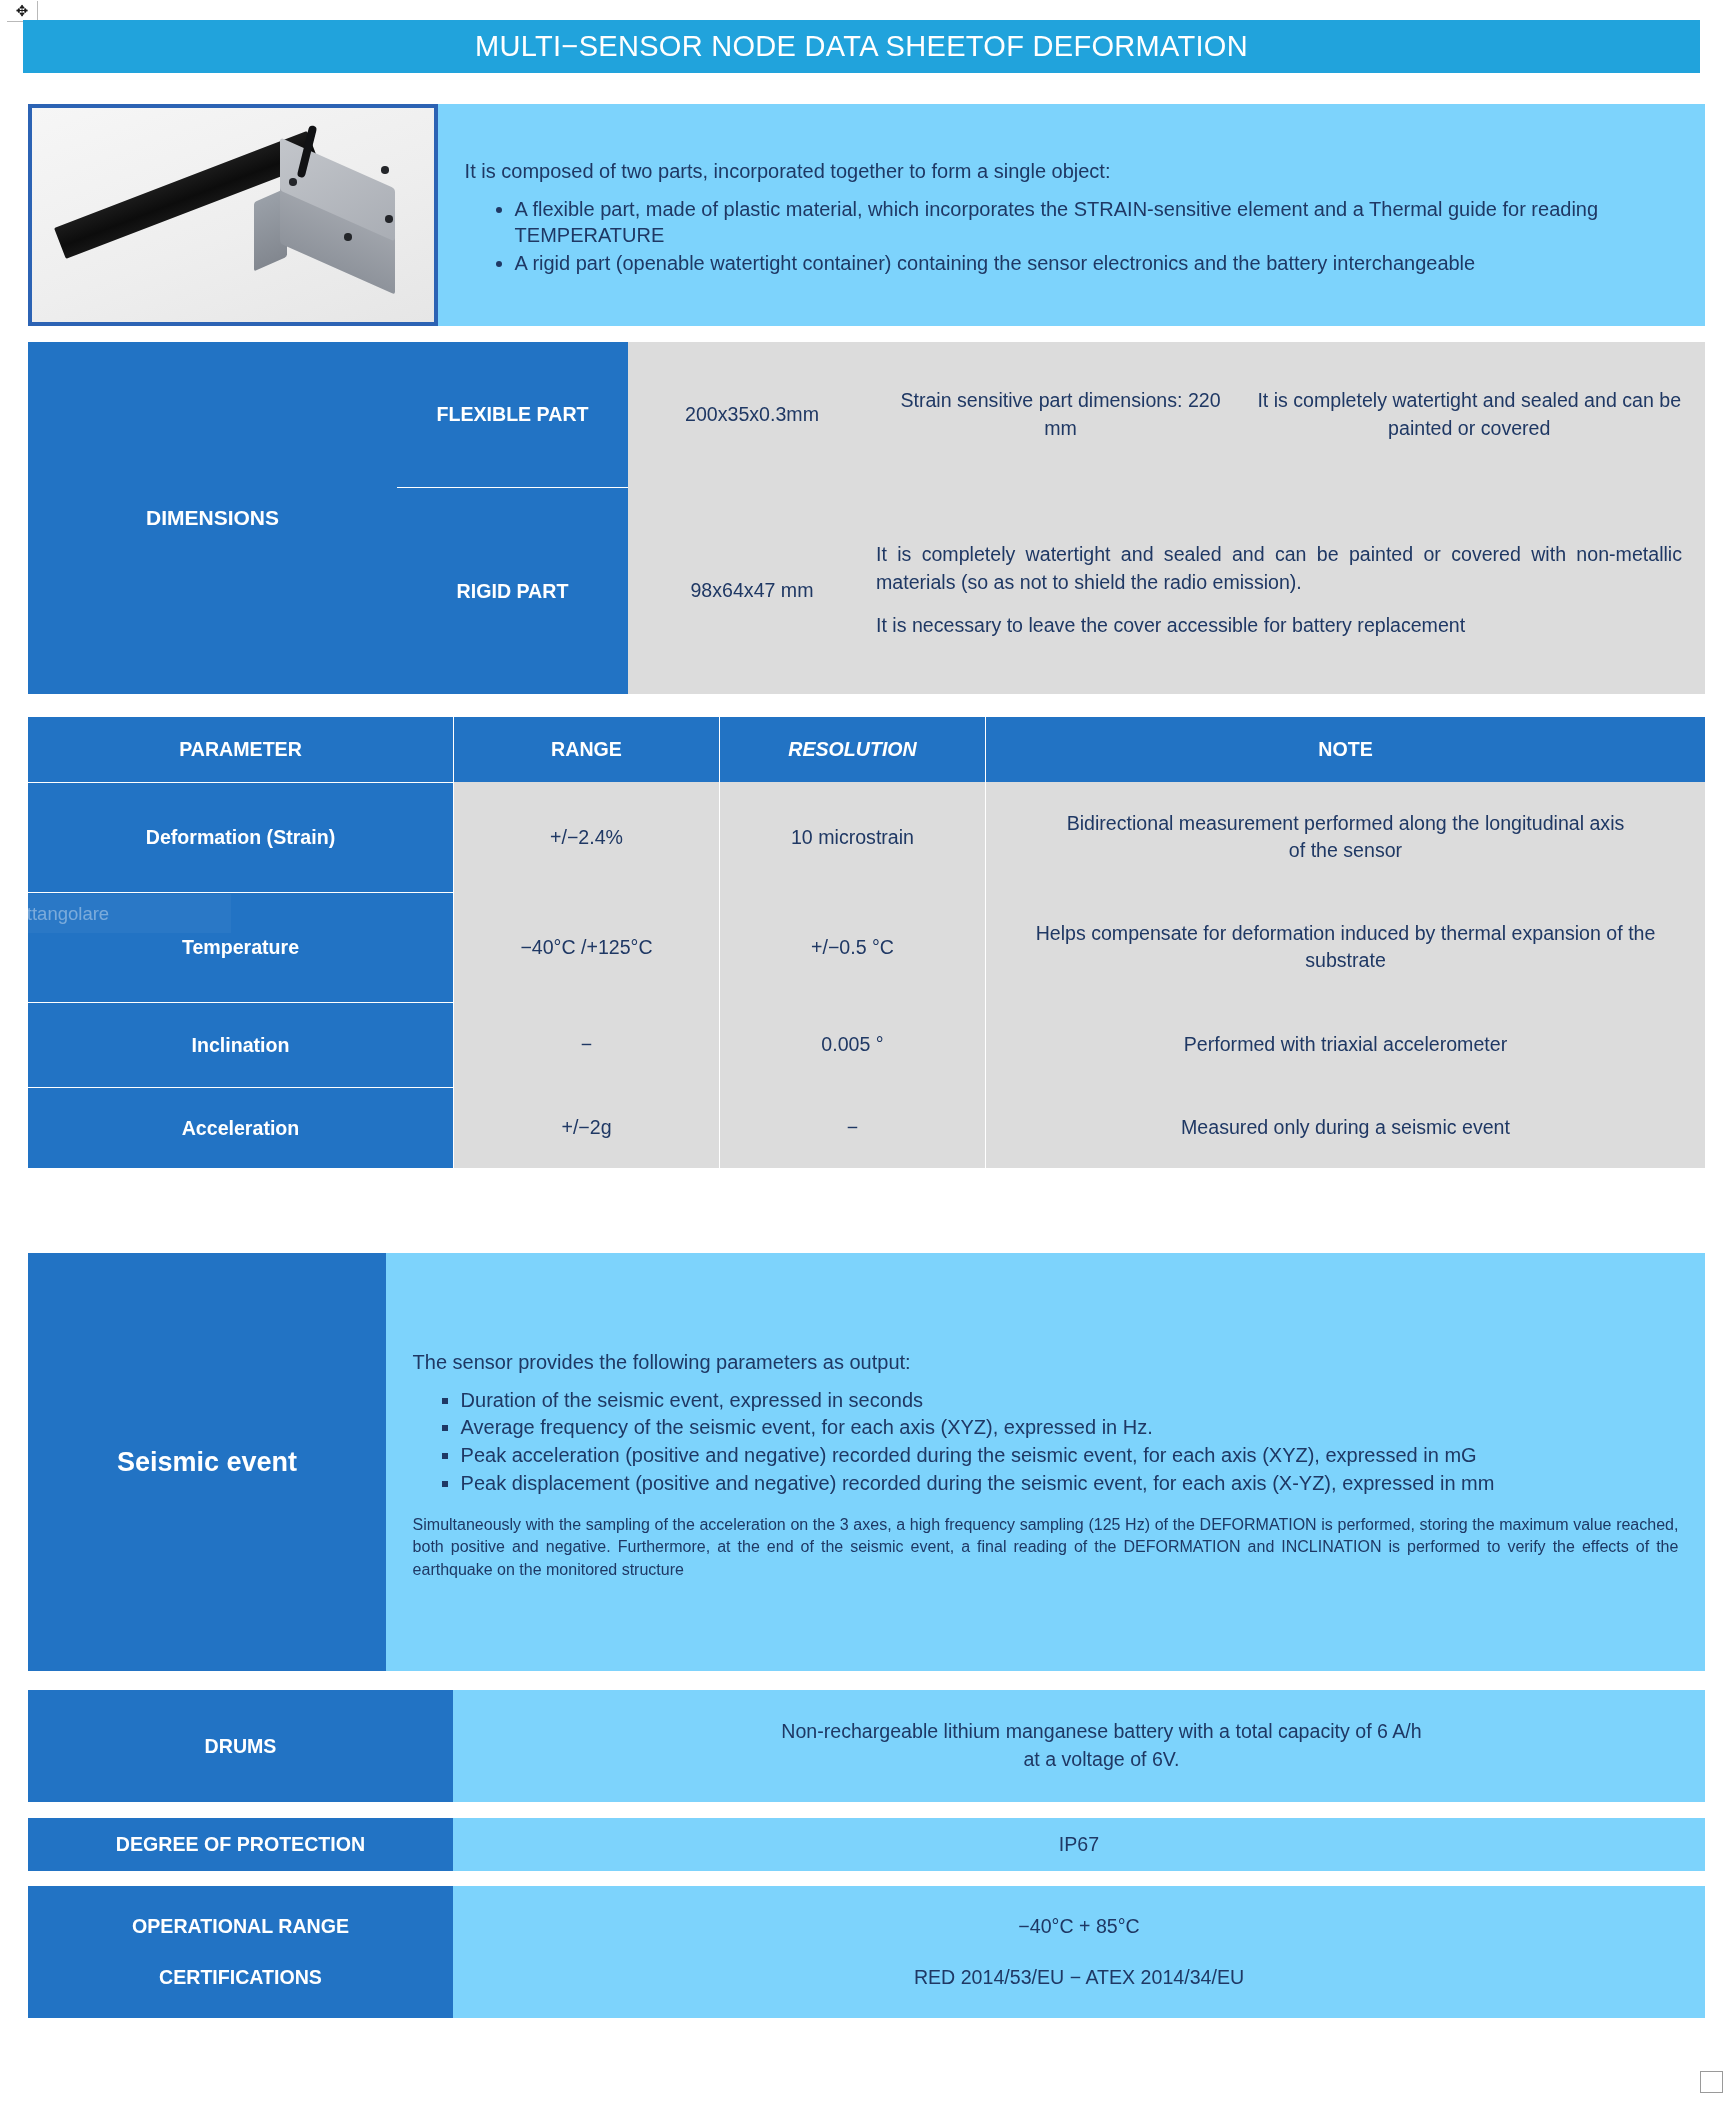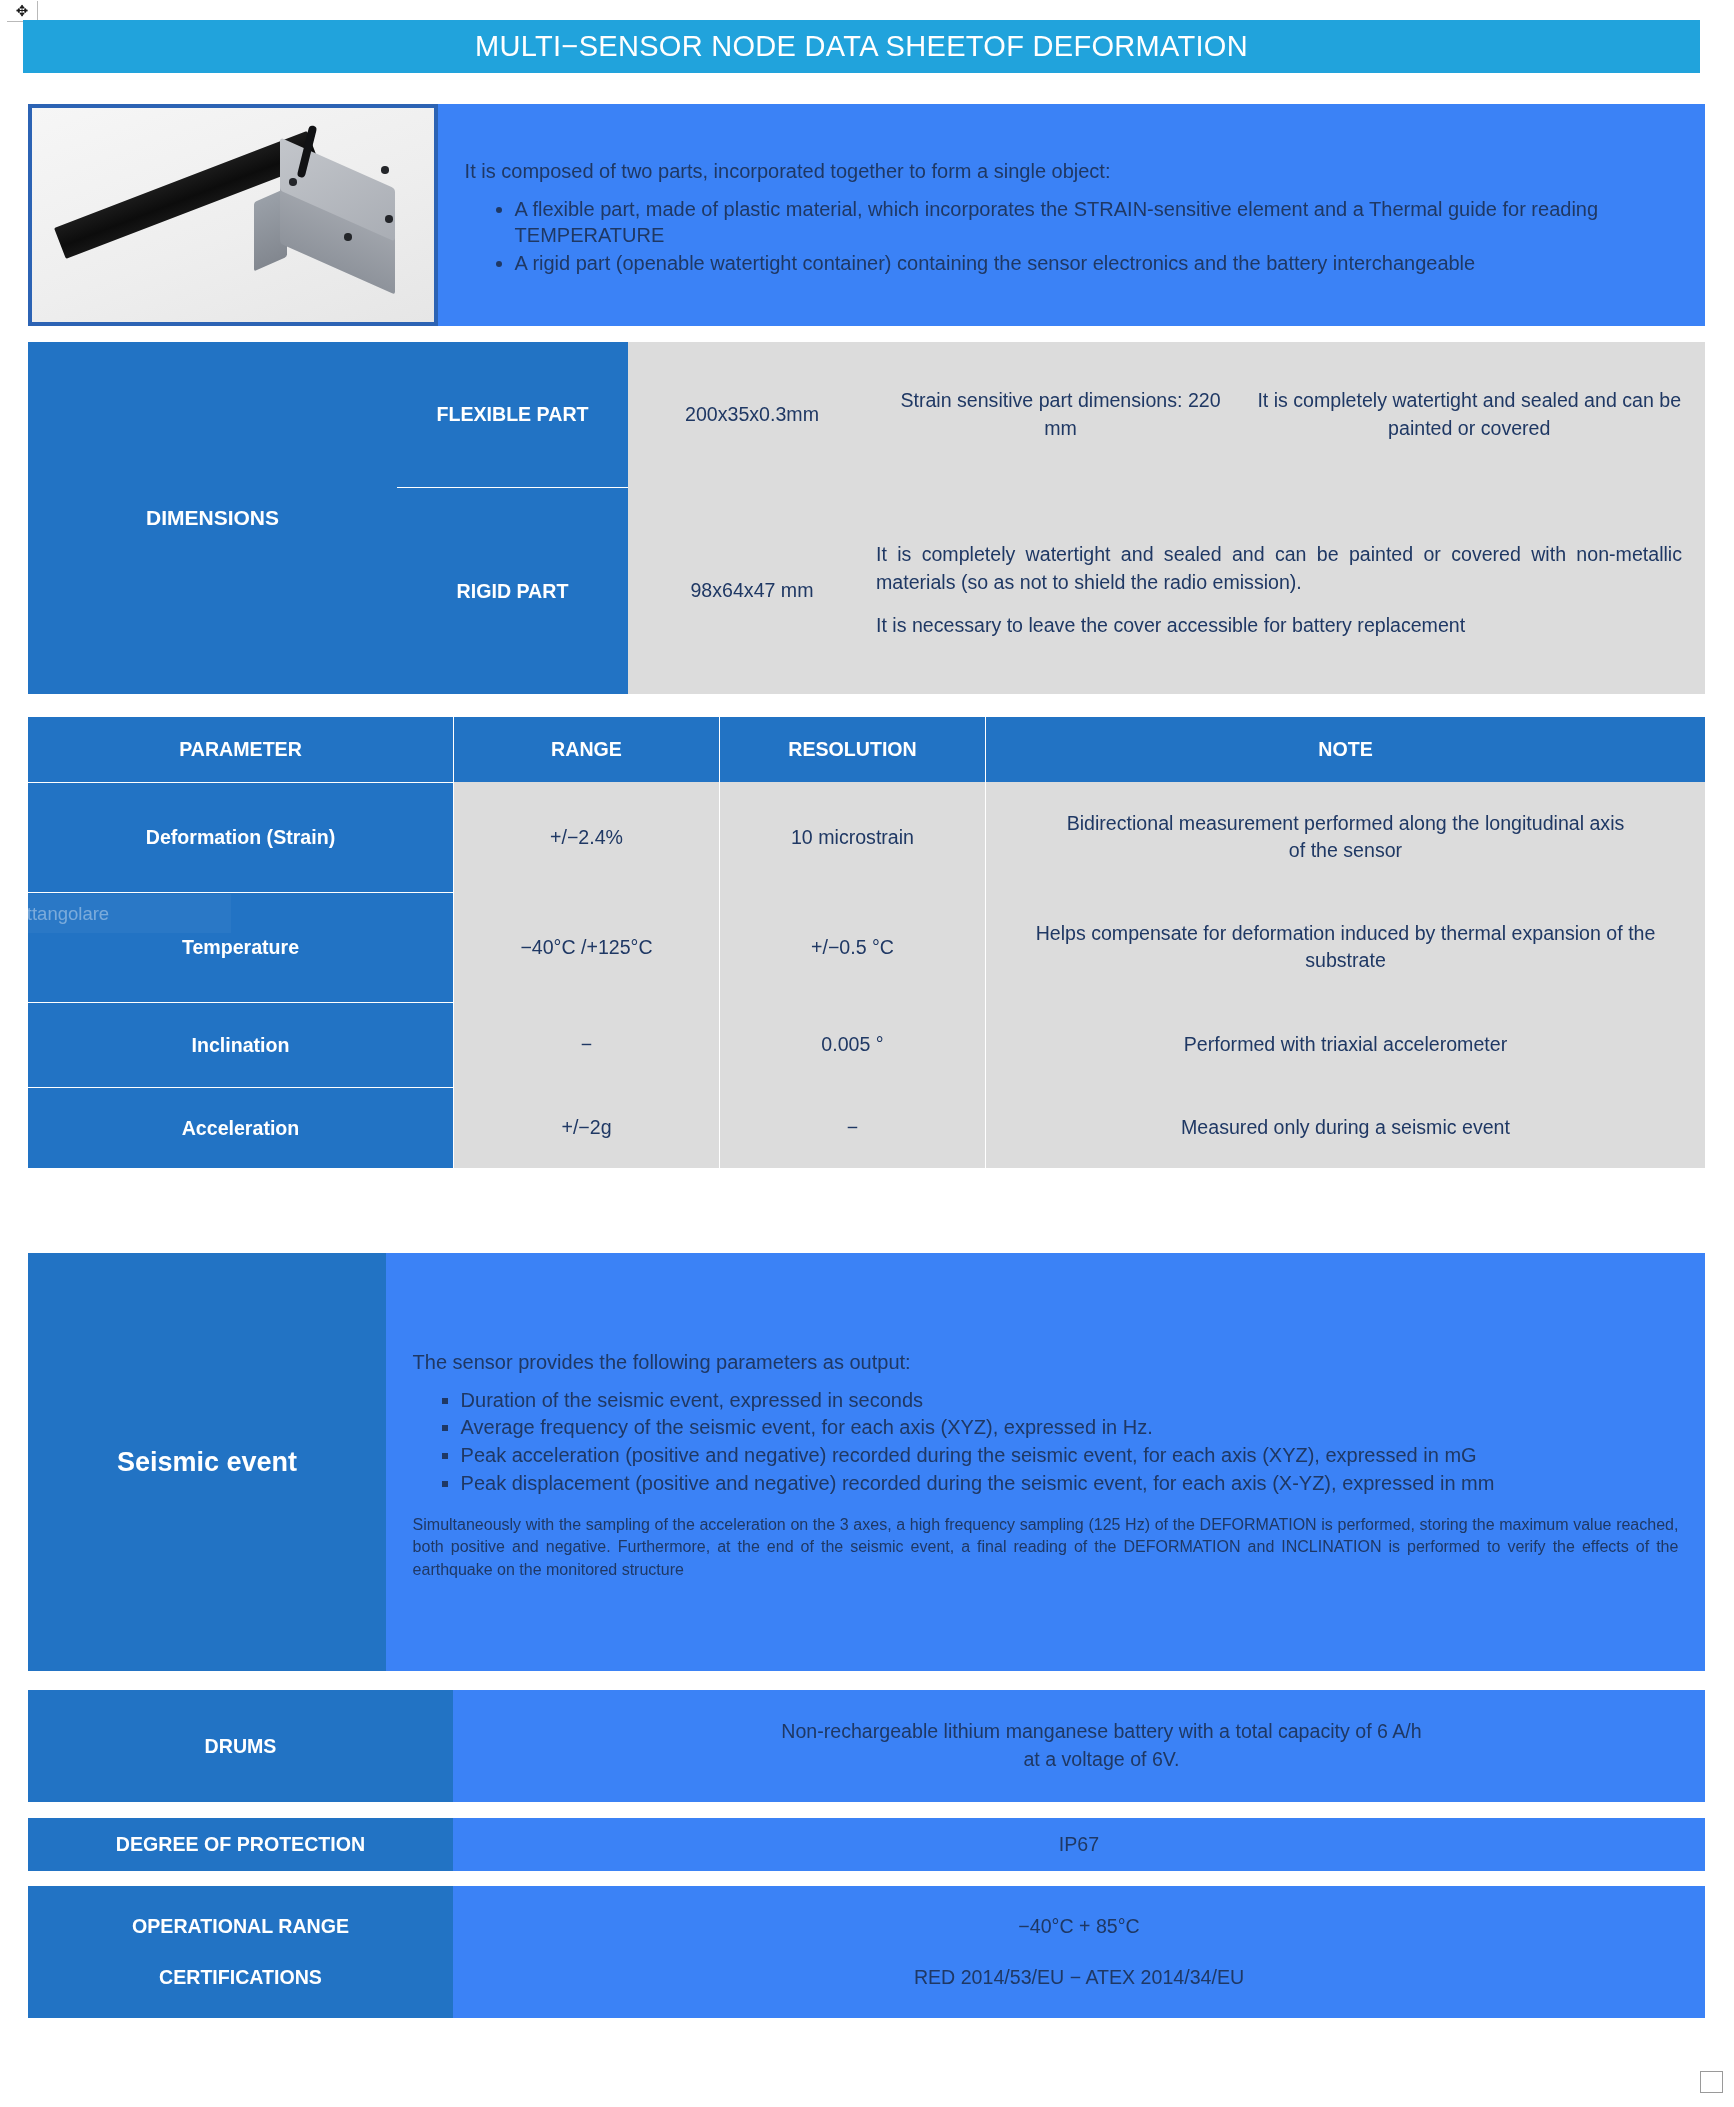--- a/index.html
+++ b/index.html
@@ -75,21 +75,21 @@
     font-weight: bold;
     display: flex;
     align-items: center;
     justify-content: center;
     text-align: center;
     font-size: 19.6px;
     box-sizing: border-box;
     flex: none;
   }
   .val {
-    background: #3b82f6;
+    background: #7dd3fc;
     color: #1F3864;
     box-sizing: border-box;
     flex: 1;
     display: flex;
     flex-direction: column;
     justify-content: center;
   }
 
   
   #intro-row { top: 104px; height: 222px; }
@@ -257,21 +257,21 @@
     font-size: 19.6px;
     display: flex;
     align-items: center;
     justify-content: center;
     border-left: 1.7px solid #ffffff;
     box-sizing: border-box;
   }
   .p-head > div:first-child { border-left: none; }
   .col-param { width: 425px; flex: none; }
   .col-range { width: 266px; flex: none; }
-  .col-res   { width: 266px; flex: none; }
+  .col-res   { width: 266px; flex: none; font-style: italic; }
   .col-note  { flex: 1; }
 
   .p-row { display: flex; }
   .p-row .c-param {
     width: 425px; flex: none;
     background: #2273C4;
     color: #ffffff;
     font-weight: bold;
     font-size: 19.6px;
     display: flex; align-items: center; justify-content: center;

